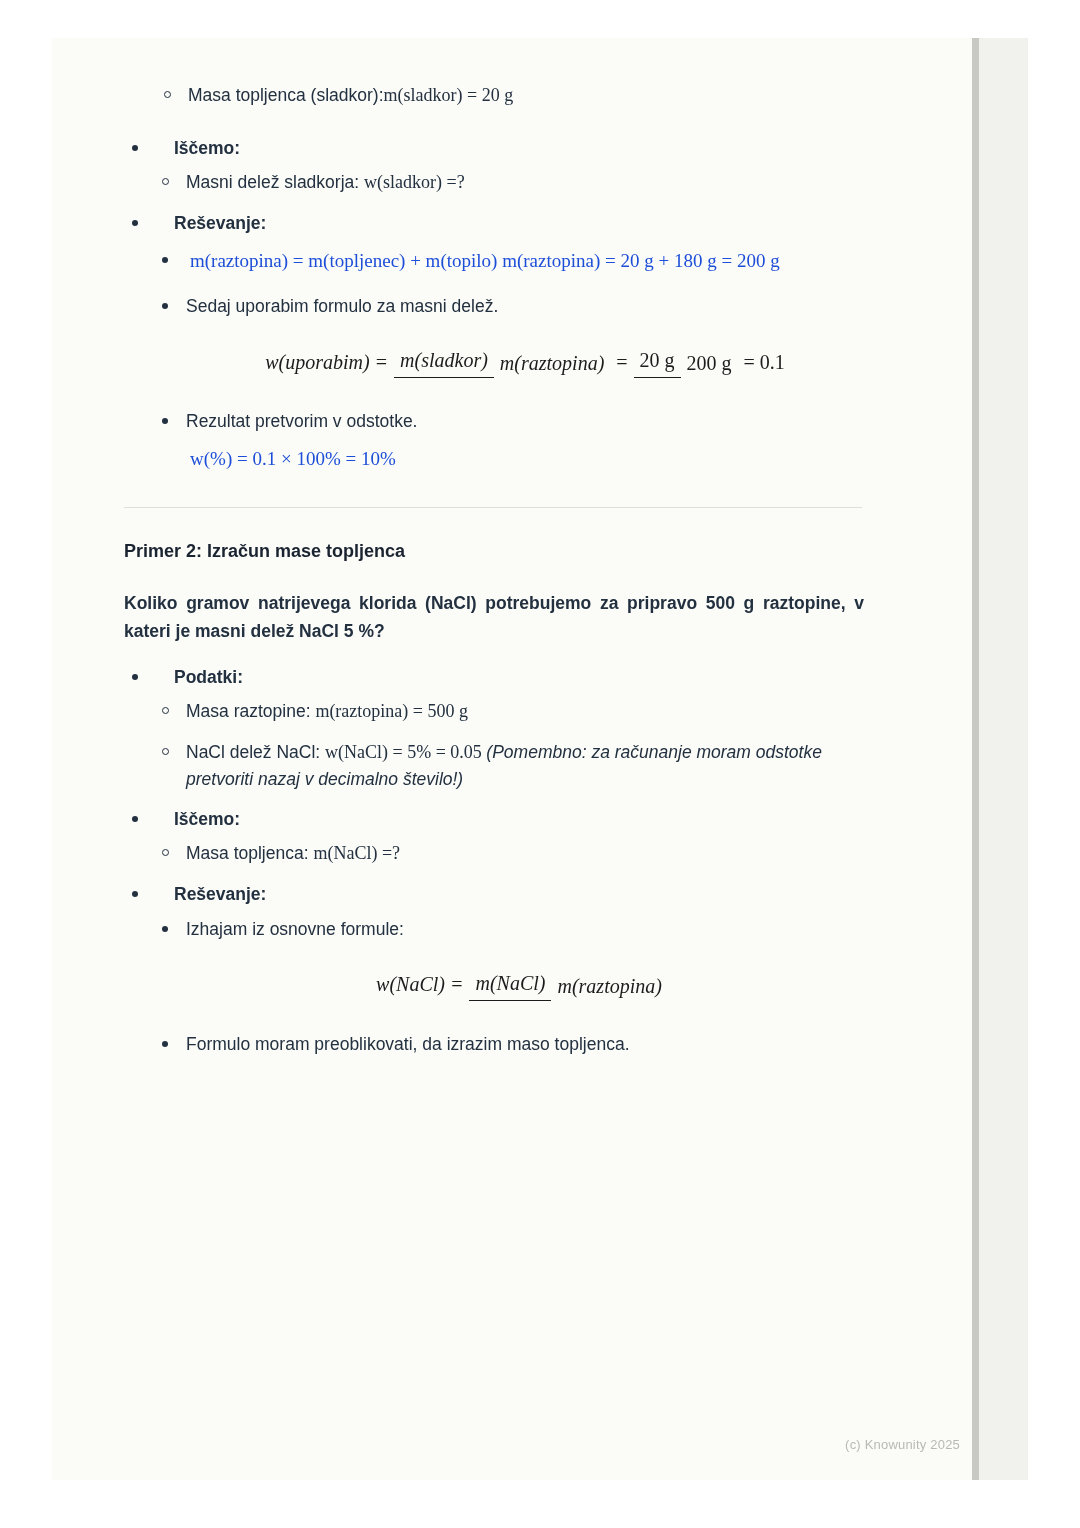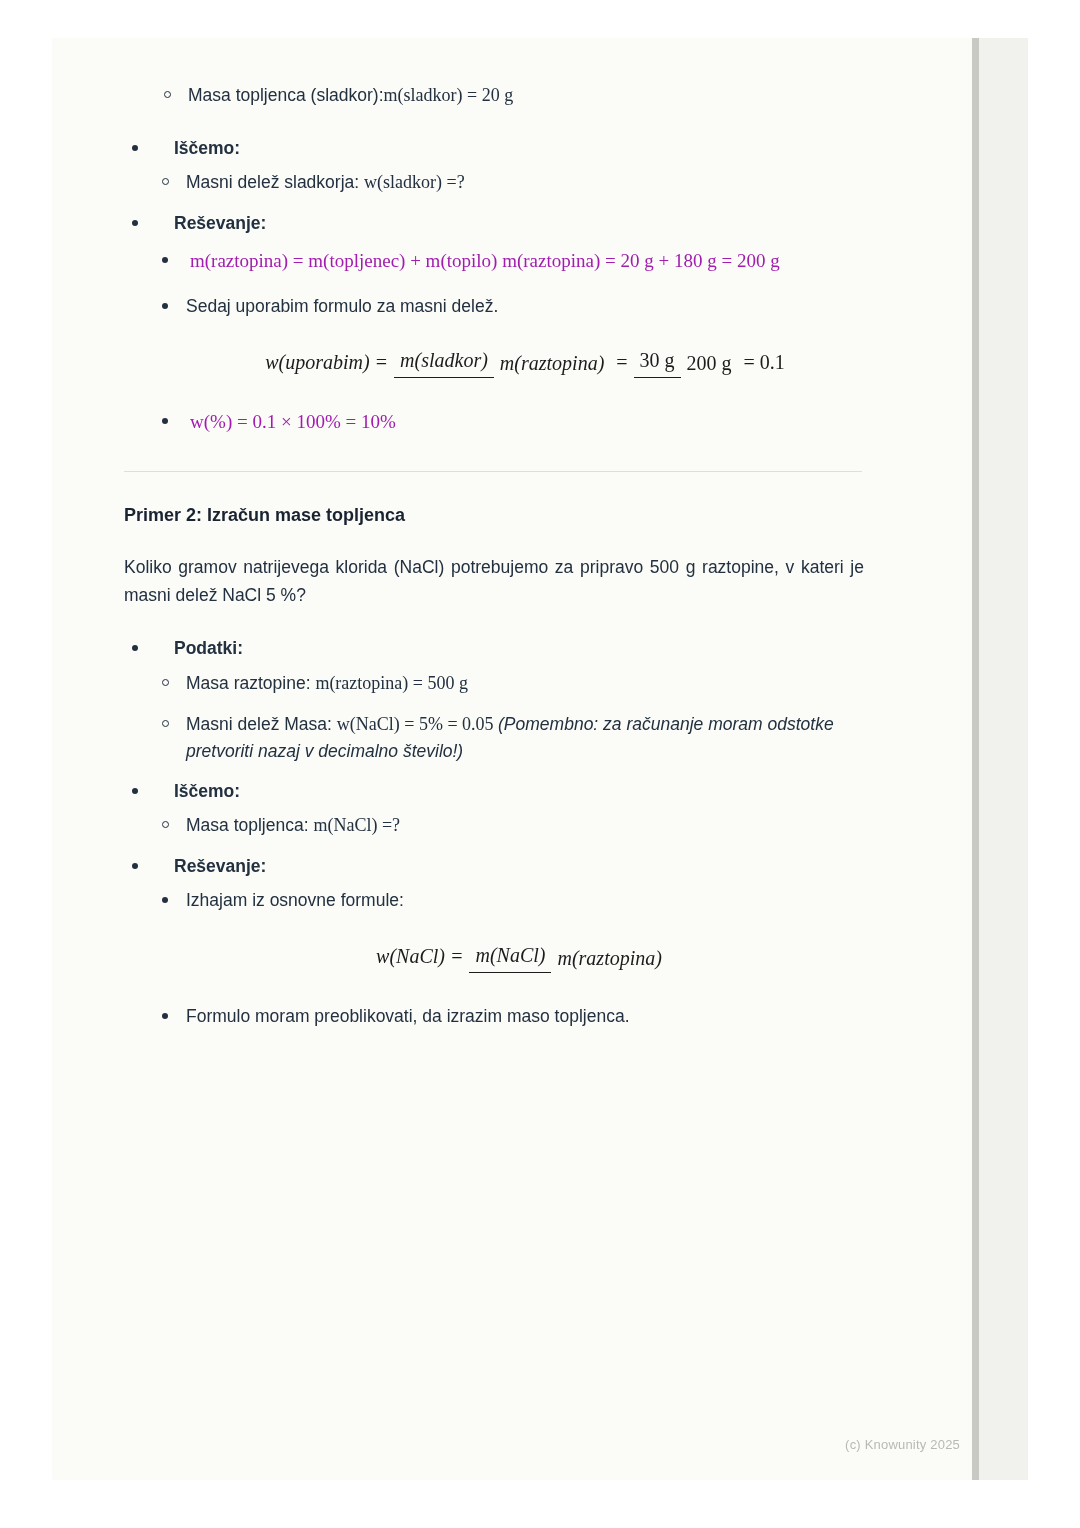--- a/index.html
+++ b/index.html
@@ -137,21 +137,21 @@
   .bold { font-weight: bold; margin-left: 20px; }
   .mi { font-style: italic; }
   .inline-math {
     font-family: "Liberation Serif", serif;
     font-size: 18px;
   }
   .block-math {
     font-family: "Liberation Serif", serif;
     font-size: 19px;
     margin: 10px 0 18px 4px;
-    color: #a21caf;
+    color: #1d4ed8;
   }
   .frac {
     display: inline-flex;
     flex-direction: row;
     align-items: center;
     vertical-align: middle;
     margin: 0 6px;
   }
   .frac .num {
     padding: 0 6px 2px 6px;
@@ -179,23 +179,24 @@
     width: 738px;
   }
   .section-title {
     font-weight: bold;
     font-size: 18px;
     margin: 0 0 24px 0;
     color: #1a2330;
   }
   .para {
     text-align: justify;
-    margin: 0 0 26px 0;
+    margin: 0 0 18px 0;
     font-size: 17.5px;
     line-height: 1.62;
+    font-weight: bold;
   }
   .italic { font-style: italic; }
   .watermark {
     position: absolute;
     right: 68px;
     bottom: 28px;
     font-size: 13px;
     color: #b9b9b4;
     letter-spacing: 0.2px;
   }
@@ -235,27 +236,28 @@
             <li>
               <div>Sedaj uporabim formulo za masni delež.</div>
               <div class="centered-formula">
                 <span class="mi">w(uporabim) =</span>
                 <span class="frac">
                   <span class="num mi">m(sladkor)</span>
                   <span class="den mi">m(raztopina)</span>
                 </span>
                 <span>=</span>
                 <span class="frac">
-                  <span class="num">30 g</span>
+                  <span class="num">20 g</span>
                   <span class="den">200 g</span>
                 </span>
                 <span>= 0.1</span>
               </div>
             </li>
             <li>
+              <div>Rezultat pretvorim v odstotke.</div>
               <div class="block-math">w(%) = 0.1 × 100% = 10%</div>
             </li>
           </ul>
         </li>
 
       </ul>
 
       <div class="divider"></div>
 
       <div class="section-title">Primer 2: Izračun mase topljenca</div>
@@ -263,21 +265,21 @@
       <div class="para">Koliko gramov natrijevega klorida (NaCl) potrebujemo za pripravo 500 g raztopine, v kateri je masni delež NaCl 5 %?</div>
 
       <ul class="level1">
         <li>
           <span class="bold">Podatki:</span>
           <ul class="level2 hollow">
             <li>
               <span>Masa raztopine: </span><span class="inline-math">m(raztopina) = 500 g</span>
             </li>
             <li>
-              <span>Masni delež Masa: </span><span class="inline-math">w(NaCl) = 5% = 0.05 </span><span class="italic">(Pomembno: za računanje moram odstotke pretvoriti nazaj v decimalno število!)</span>
+              <span>NaCl delež NaCl: </span><span class="inline-math">w(NaCl) = 5% = 0.05 </span><span class="italic">(Pomembno: za računanje moram odstotke pretvoriti nazaj v decimalno število!)</span>
             </li>
           </ul>
         </li>
 
         <li>
           <span class="bold">Iščemo:</span>
           <ul class="level2 hollow">
             <li>
               <span>Masa topljenca: </span><span class="inline-math">m(NaCl) =?</span>
             </li>

